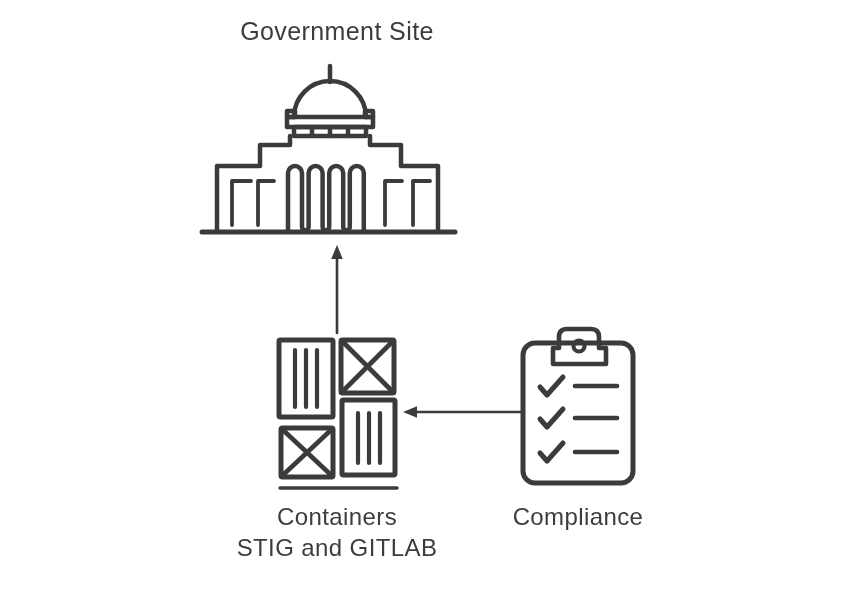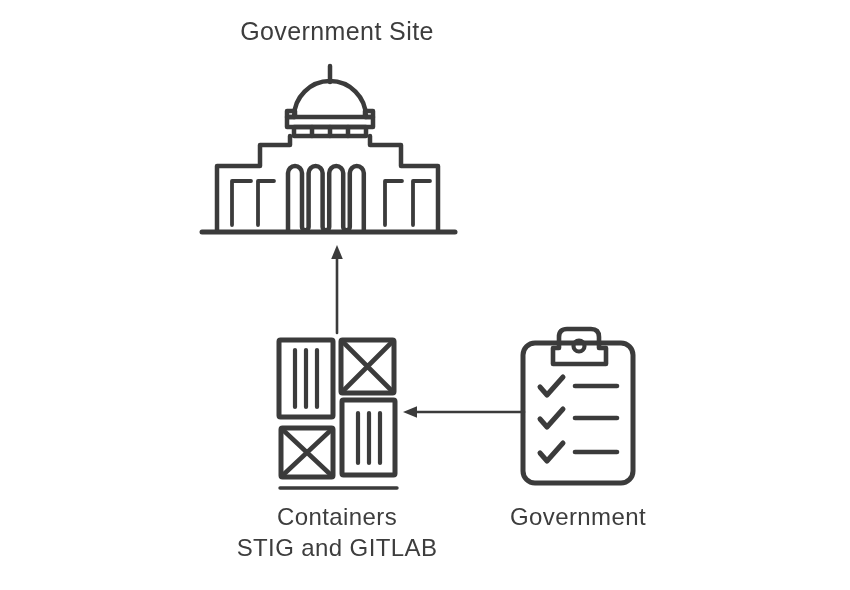--- a/index.html
+++ b/index.html
@@ -113,15 +113,15 @@
     <path class="stroke" stroke-width="4.6" d="M 57,92 H 99"></path>
     <path class="stroke" stroke-width="5" d="M 22,127 L 29,135 L 45,117"></path>
     <path class="stroke" stroke-width="4.6" d="M 57,126 H 99"></path>
   </svg>
 
   <div class="label crates">
     <div>Containers</div>
     <div>STIG and GITLAB</div>
   </div>
 
-  <div class="label compliance">Government</div>
+  <div class="label compliance">Compliance</div>
 
 </div>
 
 </body></html>

